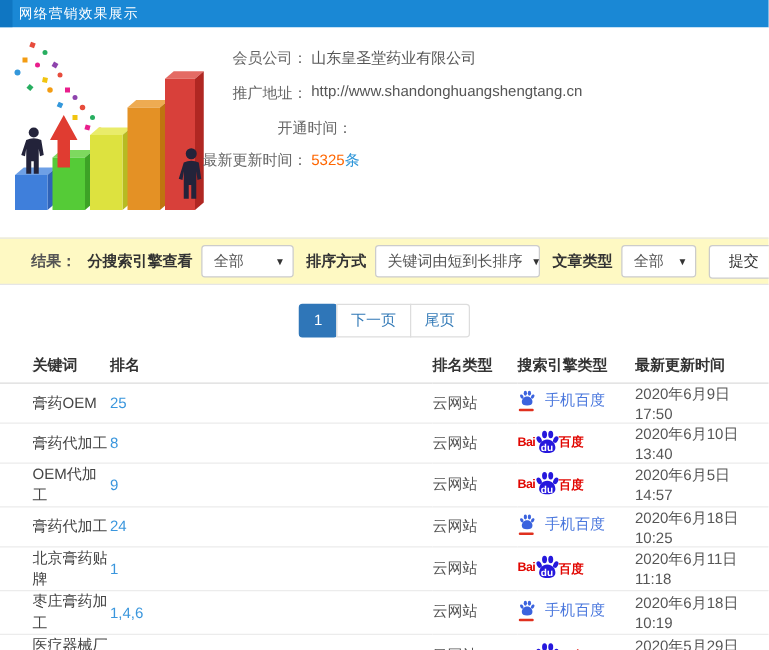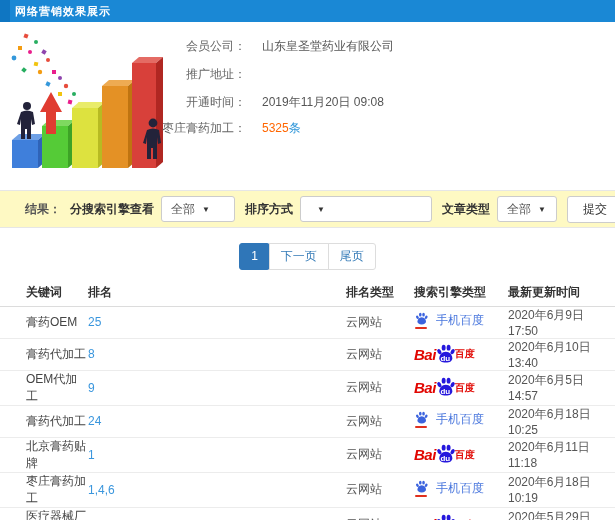--- a/index.html
+++ b/index.html
@@ -4,40 +4,40 @@
 <style>
   * { margin:0; padding:0; box-sizing:border-box; }
   html,body { width:615px; height:520px; overflow:hidden; background:#fff;
     font-family:"Liberation Sans","DejaVu Sans",sans-serif; }
   .stage { position:relative; width:615px; height:520px; background:#fff; }
 
   
   .topbar { position:absolute; top:0; left:0; width:615px; height:22px; background:#1a88d5; }
   .topbar .edge { position:absolute; left:0; top:0; width:10px; height:22px; background:#0f76c2; }
   .topbar .title { position:absolute; left:15px; top:0; line-height:22px; color:#fff;
-    font-size:11px; font-weight:bold; letter-spacing:1px; }
+    font-size:11px; font-weight:normal; letter-spacing:1px; }
 
   
   .info { position:absolute; top:22px; left:0; width:615px; height:168px; background:#fff; }
   .illus { position:absolute; left:4px; top:8px; width:172px; height:152px; }
   .info-row { position:absolute; left:0; width:600px; display:flex; font-size:12px; }
   .info-row .lbl { width:246px; text-align:right; color:#666; }
-  .info-row .val { margin-left:16px; color:#555; }
+  .info-row .val { margin-left:3px; color:#555; }
   .lnk { color:#2f96d9; text-decoration:none; cursor:pointer; }
   .num-hot { color:#ff6600; }
   .num-unit { color:#2f96d9; }
 
   
   .filterbar { position:absolute; top:190px; left:0; width:615px; height:38px;
     background:#fef9c3; border-top:1px solid #e6e6e6; border-bottom:1px solid #e6e6e6;
     display:flex; align-items:center; }
   .result-lbl { position:absolute; left:25px; font-size:12px; font-weight:bold; color:#555; }
   .fgroup { position:absolute; right:-8px; display:flex; align-items:center; white-space:nowrap; }
   .flabel { font-size:12px; font-weight:bold; color:#333; margin:0 7px 0 10px; }
-  .sel { display:inline-flex; align-items:center; 
+  .sel { display:inline-flex; align-items:center; justify-content:space-between;
     height:26px; background:#fff; border:1px solid #ccc; border-radius:3px;
     padding:0 6px 0 9px; font-size:12px; color:#555; cursor:pointer; }
   .sel .caret { font-size:8px; color:#333; margin-left:7px; }
   .sel-engine { width:74px; } .sel-sort { width:132px; } .sel-article { width:60px; }
   .btn-submit { height:27px; margin-left:10px; padding:0 15px; background:#fff;
     border:1px solid #ccc; border-radius:3px; font-size:12px; color:#333; cursor:pointer; }
 
   
   .pager { position:absolute; top:243px; left:0; width:615px; display:flex; justify-content:center; }
   .pg { height:27px; line-height:25px; padding:0 11px; font-size:12px;
@@ -59,21 +59,21 @@
 
   
   .mb { display:inline-flex; align-items:center; }
   .mb-ico { position:relative; width:16px; height:17px; }
   .mb-ico svg { width:15px; height:13px; display:block; }
   .mb-ico .redline { position:absolute; left:1px; bottom:0; width:12px; height:2px; background:#e0301e; border-radius:1px; }
   .mb-txt { margin-left:6px; color:#4a77dd; font-size:12px; }
 
   
   .bd { display:inline-flex; align-items:center; font-weight:bold; }
-  .bd .bai { color:#e10601; font-size:15px; letter-spacing:-0.5px;font-style:italic; }
+  .bd .bai { color:#e10601; font-size:10px; letter-spacing:-0.5px; }
   .bd .paw { position:relative; width:21px; height:21px; margin:0 0 2px -1px; }
   .bd .paw svg { width:21px; height:21px; display:block; }
   .bd .paw em { position:absolute; left:0; right:0; bottom:1px; text-align:center;
     font-style:normal; color:#fff; font-size:8px; font-weight:bold; }
   .bd .zh { color:#e10601; font-size:10px; margin-left:-1px; }
 </style>
 </head>
 <body>
 
 <div class="stage">
@@ -149,43 +149,44 @@
         <path d="M143 100 q6 -3 12 0 l2 13 -3 1 -1 -7 0 22 -4 0 0 -11 -2 0 0 11 -4 0 0 -22 -1 7 -3 -1 z"></path>
       </g>
     </svg>
 
     <div class="info-row" style="top:16px;">
       <div class="lbl">会员公司：</div>
       <a class="val lnk">山东皇圣堂药业有限公司</a>
     </div>
     <div class="info-row" style="top:44px;">
       <div class="lbl">推广地址：</div>
-    </div>
-    <div class="info-row" style="top:72px;">
+      <a class="val lnk">http://www.shandonghuangshengtang.cn</a>
+    </div>
+    <div class="info-row" style="top:72px;padding-left:36px;">
       <div class="lbl">开通时间：</div>
-      <div class="val">2019年11月20日 09:08</div>
     </div>
     <div class="info-row" style="top:98px;">
-      <div class="lbl">枣庄膏药加工：</div>
+      <div class="lbl">最新更新时间：</div>
       <div class="val">
         <span class="num-hot">5325</span><span class="num-unit">条</span>
       </div>
     </div>
   </div>
 
   <div class="filterbar">
     <div class="result-lbl">结果：</div>
     <div class="fgroup">
       <span class="flabel" style="margin-left:0;">分搜索引擎查看</span>
       <span class="sel sel-engine">
         <span>全部</span>
         <span class="caret">▼</span>
       </span>
       <span class="flabel">排序方式</span>
       <span class="sel sel-sort">
+        <span>关键词由短到长排序</span>
         <span class="caret">▼</span>
       </span>
       <span class="flabel">文章类型</span>
       <span class="sel sel-article">
         <span>全部</span>
         <span class="caret">▼</span>
       </span>
       <button class="btn-submit">提交</button>
     </div>
   </div>

